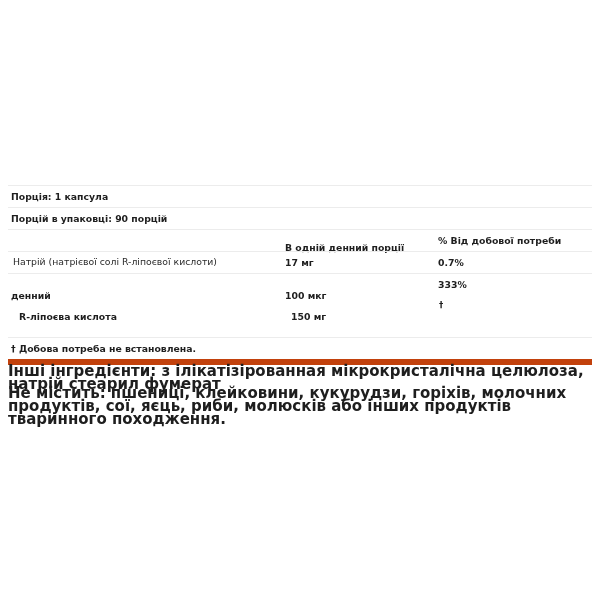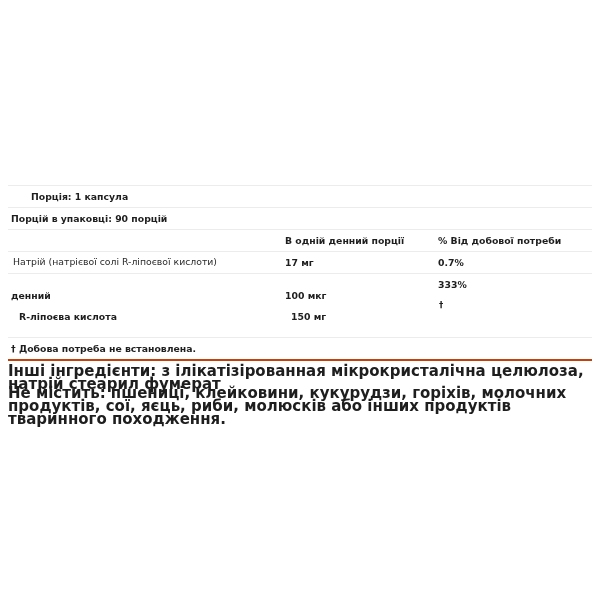--- a/index.html
+++ b/index.html
@@ -25,38 +25,38 @@
       border-top: 1px solid #ececec;
       position: relative;
       font-size: 9.3px;
       font-weight: bold;
     }
     .row .cell {
       position: absolute;
       white-space: nowrap;
     }
     .r-serving { height: 21px; }
-    .r-serving .cell { left: 3px; top: 5px; margin-left: 20px; }
+    .r-serving .cell { left: 3px; top: 5px; }
     .r-per { height: 21px; }
     .r-per .cell { left: 3px; top: 5px; }
     .r-head { height: 21px; }
-    .r-head .c-amt { left: 277px; top: 5px; text-align: center; }
+    .r-head .c-amt { left: 277px; top: 12px; text-align: center; }
     .r-head .c-dv { left: 430px; top: 5px; }
     .r-sodium { height: 21px; }
     .r-sodium .c-name { left: 5px; top: 4px; font-weight: normal; color: #2a2a2a; }
     .r-sodium .c-amt { left: 277px; top: 5px; }
     .r-sodium .c-dv { left: 430px; top: 5px; }
     .r-group { height: 63px; }
     .r-group .c-name1 { left: 3px; top: 16px; }
     .r-group .c-name2 { left: 3px; top: 37px; padding-left: 8px; }
     .r-group .c-amt1 { left: 277px; top: 16px; }
     .r-group .c-amt2 { left: 283px; top: 37px; }
     .r-group .c-dv1 { left: 430px; top: 5px; text-align: right; }
     .r-group .c-dv2 { left: 431px; top: 26px; font-size: 8.5px; }
-    .r-foot { height: 21px; border-bottom: 2px solid #c2410c; }
+    .r-foot { height: 21px; border-bottom: 6px solid #c2410c; }
     .r-foot .cell { left: 3px; top: 5px; }
     .para {
       position: absolute;
       left: 8px;
       width: 584px;
       font-size: 15px;
       font-weight: bold;
       line-height: 13px;
       color: #1e1e1e;
     }

